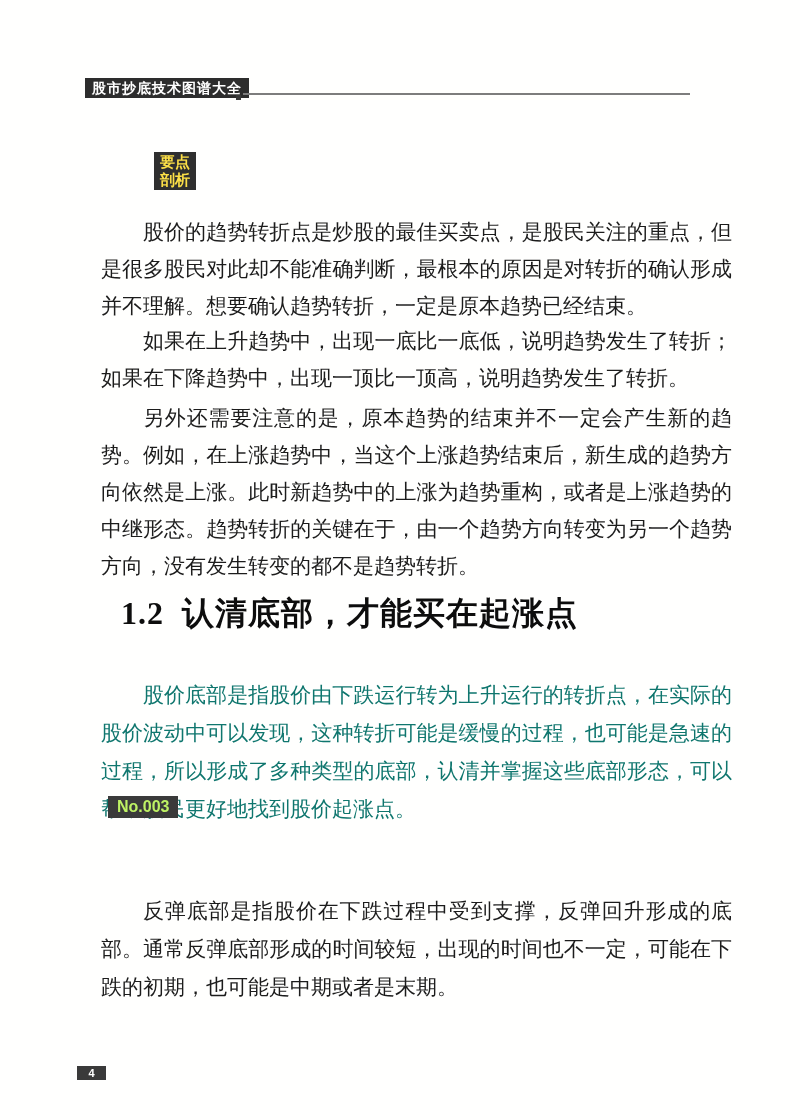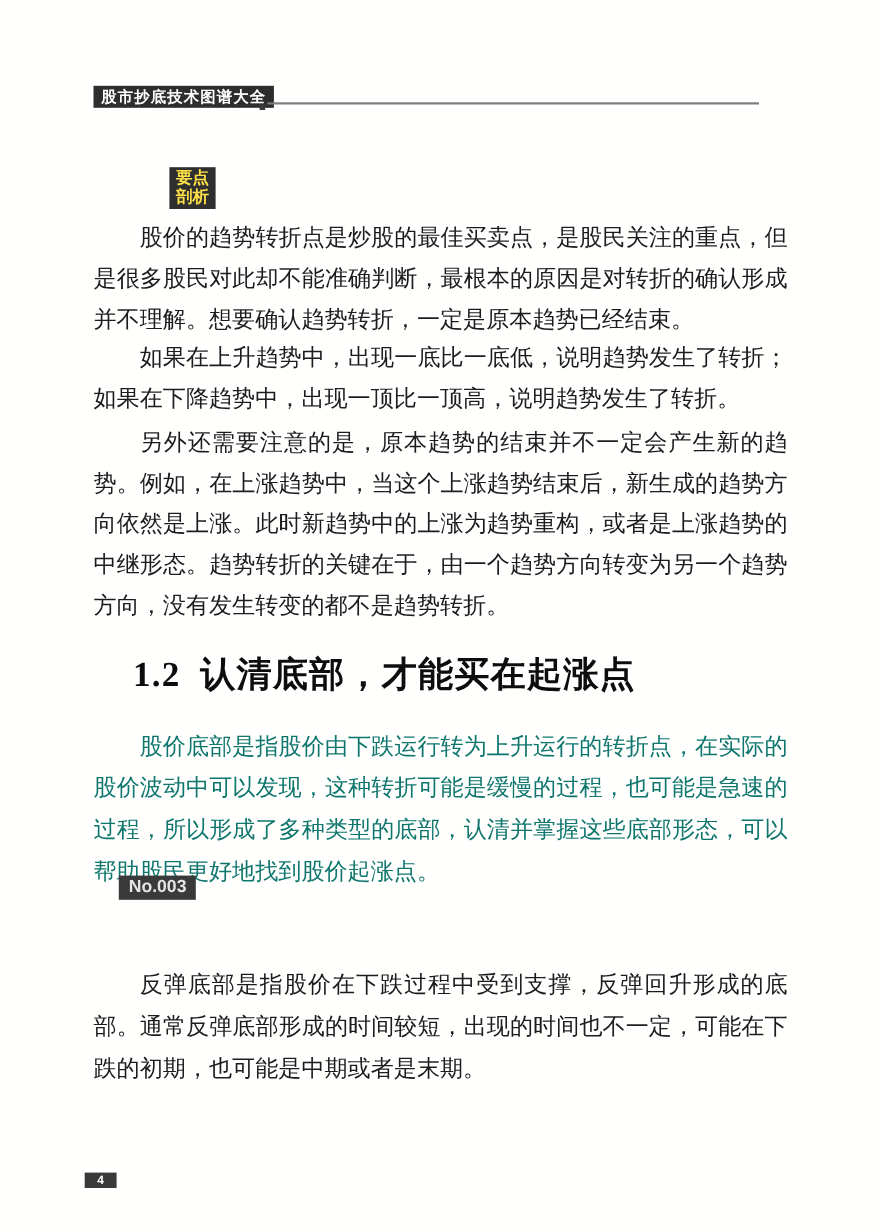--- a/index.html
+++ b/index.html
@@ -68,21 +68,21 @@
     flex-direction: column;
     justify-content: center;
     margin-left: 48px;
   }
 
   
   .para {
     position: absolute;
     left: 85px;
     width: 631px;
-    margin: 0;
+    margin: 16px;
     font-size: 21px;
     line-height: 37px;
     text-align: justify;
     text-indent: 2em;
     color: #1c1c1c;
     font-family: "Liberation Serif", serif;
   }
   .para.sans {
     font-family: "Liberation Sans", sans-serif;
     line-height: 38px;
@@ -109,21 +109,21 @@
   }
   .section-heading .section-number { margin-right: 18px; margin-left: 18px; }
 
   
   .topic-badge {
     position: absolute;
     left: 108px;
     top: 796px;
     height: 22px;
     background: #3a3a3a;
-    color: #e5e5e5;
+    color: #bef264;
     font-family: "Liberation Sans", sans-serif;
     font-weight: bold;
     font-size: 16px;
     line-height: 22px;
     padding: 0 9px;
   }
   .topic-title {
     position: absolute;
     left: 103px;
     top: 822px;

